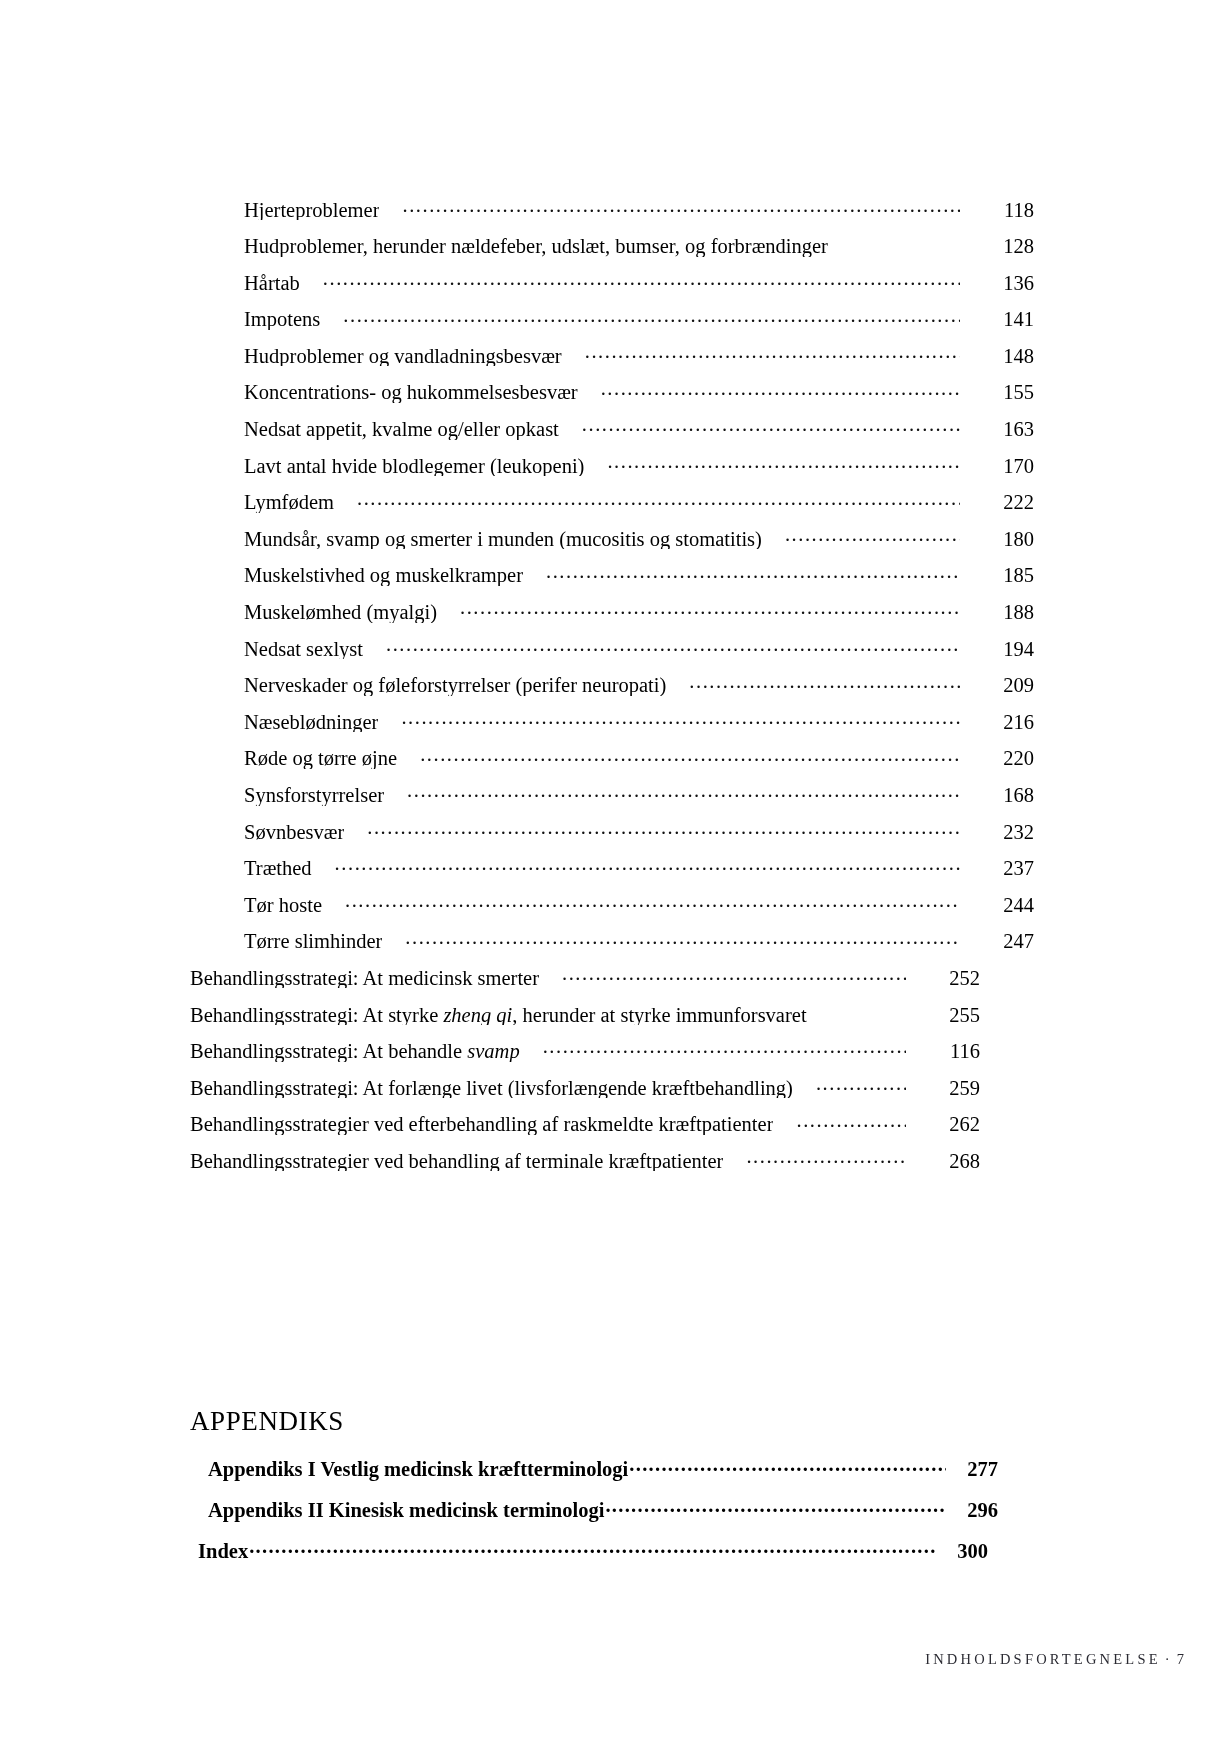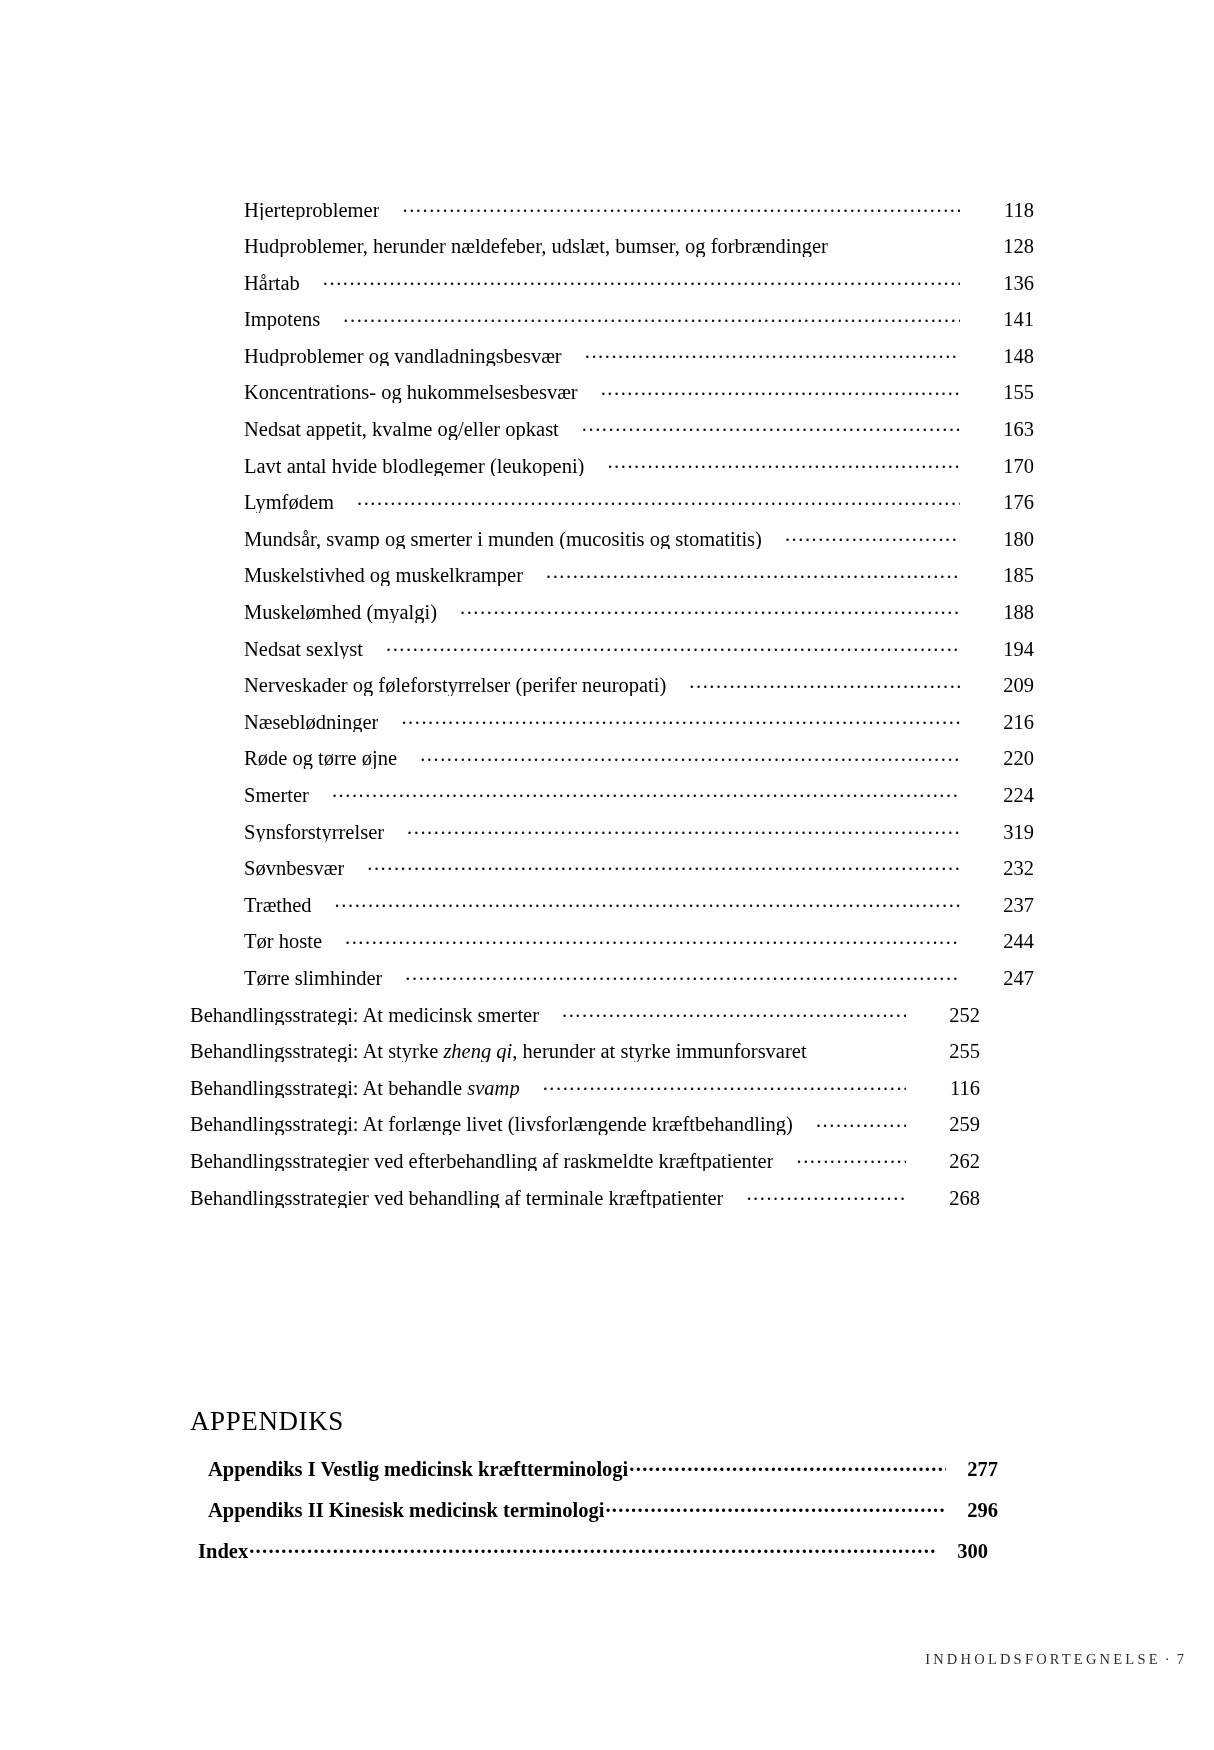--- a/index.html
+++ b/index.html
@@ -212,21 +212,21 @@
       <span class="pg">163</span>
     </div>
     <div class="toc-row lvl2">
       <span class="t">Lavt antal hvide blodlegemer (leukopeni)</span>
       <span class="leader"></span>
       <span class="pg">170</span>
     </div>
     <div class="toc-row lvl2">
       <span class="t">Lymfødem</span>
       <span class="leader"></span>
-      <span class="pg">176</span>
+      <span class="pg">222</span>
     </div>
     <div class="toc-row lvl2">
       <span class="t">Mundsår, svamp og smerter i munden (mucositis og stomatitis)</span>
       <span class="leader"></span>
       <span class="pg">180</span>
     </div>
     <div class="toc-row lvl2">
       <span class="t">Muskelstivhed og muskelkramper</span>
       <span class="leader"></span>
       <span class="pg">185</span>
@@ -250,28 +250,23 @@
       <span class="t">Næseblødninger</span>
       <span class="leader"></span>
       <span class="pg">216</span>
     </div>
     <div class="toc-row lvl2">
       <span class="t">Røde og tørre øjne</span>
       <span class="leader"></span>
       <span class="pg">220</span>
     </div>
     <div class="toc-row lvl2">
-      <span class="t">Smerter</span>
-      <span class="leader"></span>
-      <span class="pg">224</span>
-    </div>
-    <div class="toc-row lvl2">
       <span class="t">Synsforstyrrelser</span>
       <span class="leader"></span>
-      <span class="pg">319</span>
+      <span class="pg">168</span>
     </div>
     <div class="toc-row lvl2">
       <span class="t">Søvnbesvær</span>
       <span class="leader"></span>
       <span class="pg">232</span>
     </div>
     <div class="toc-row lvl2">
       <span class="t">Træthed</span>
       <span class="leader"></span>
       <span class="pg">237</span>

